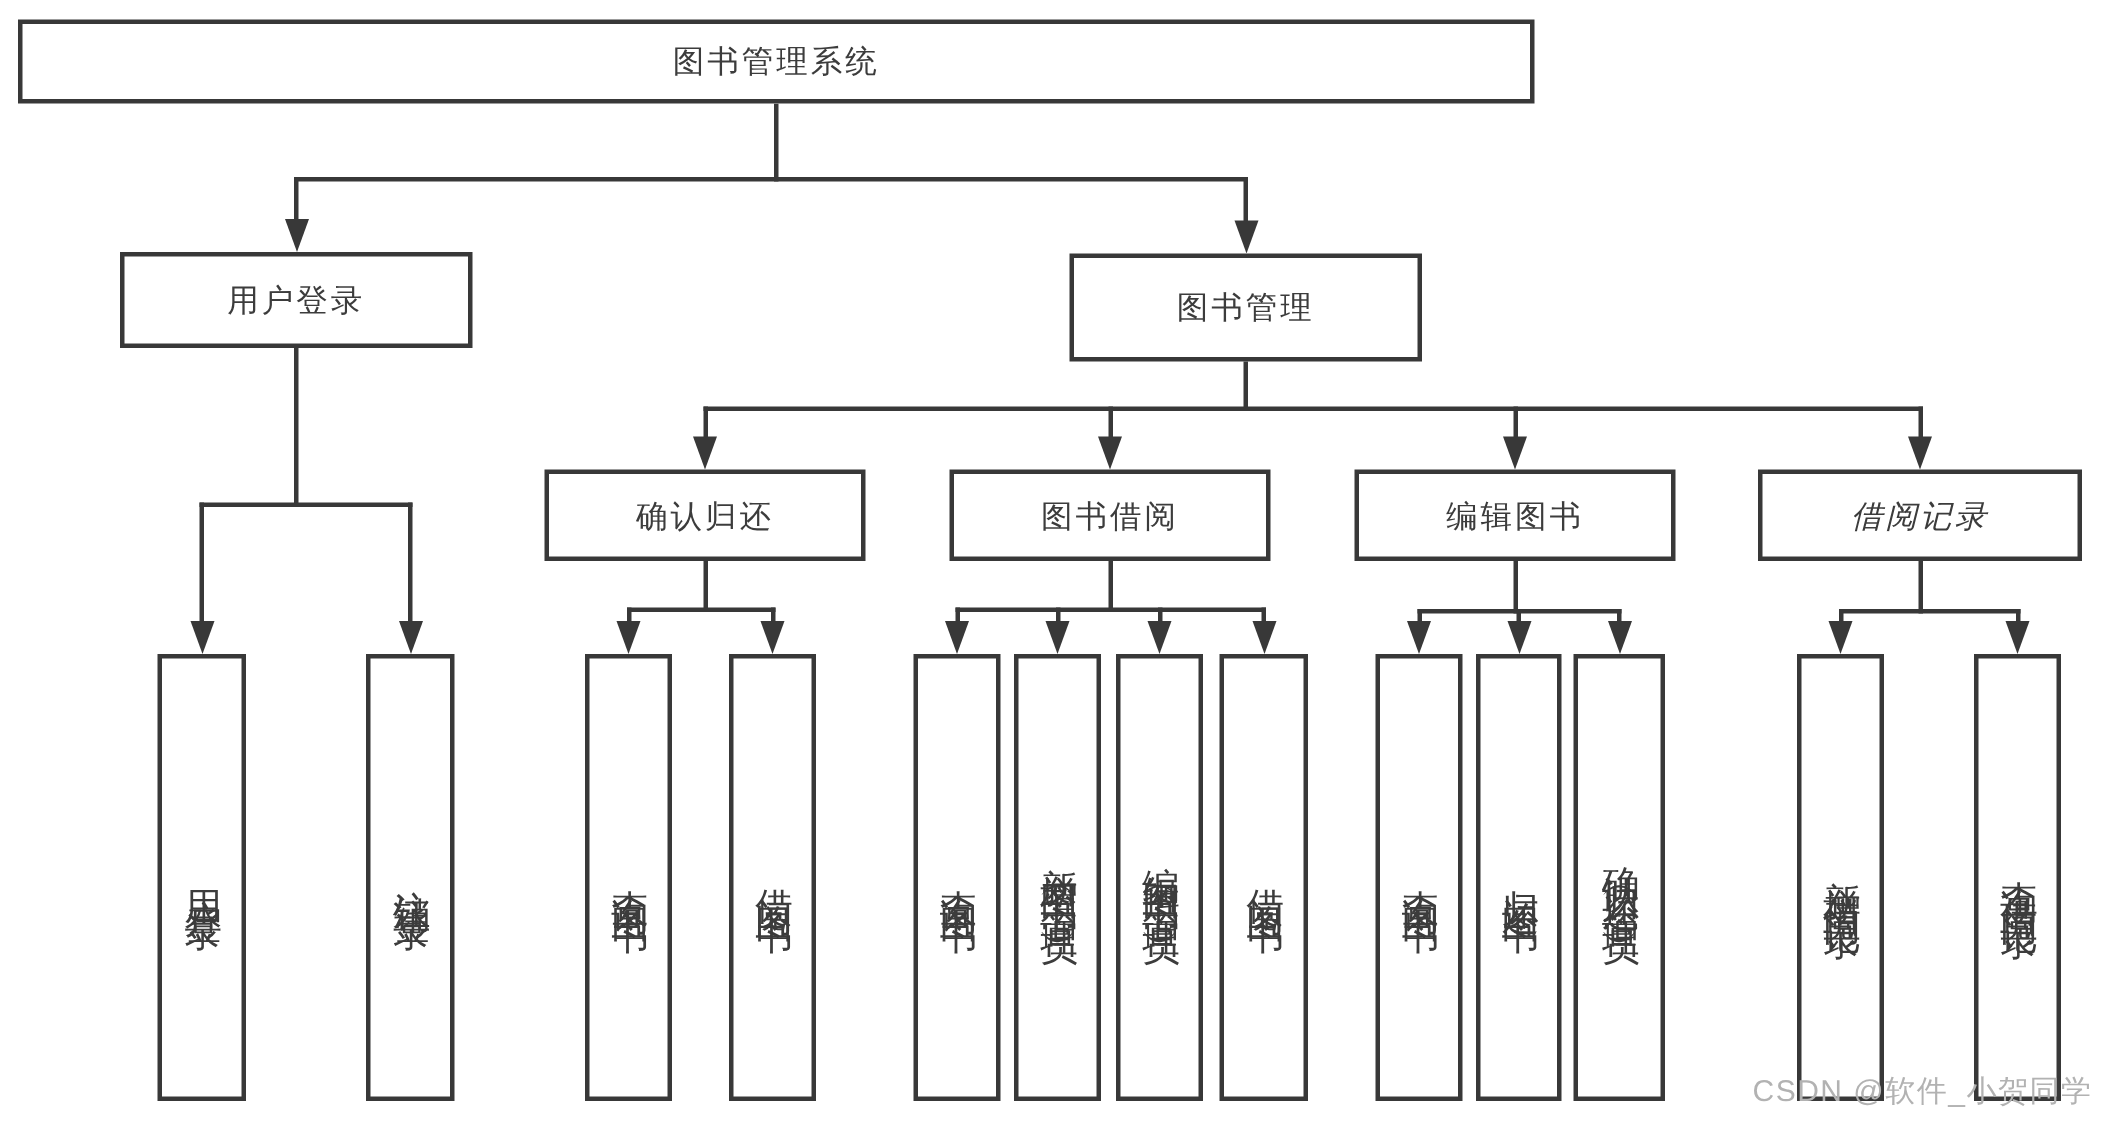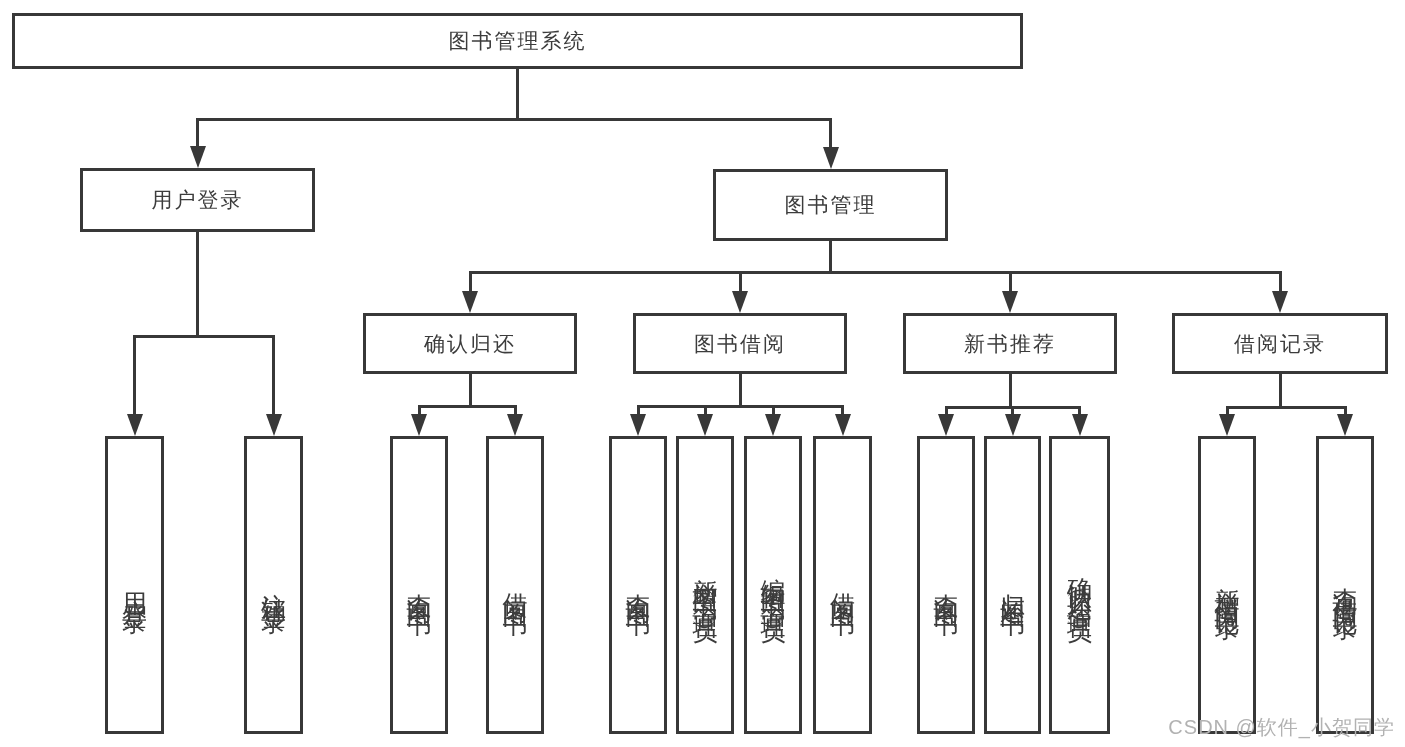--- a/index.html
+++ b/index.html
@@ -73,23 +73,23 @@
     <div class="node h" style="left: 713px; top: 169px; width: 235px; height: 72px;">
       <span class="label">图书管理</span>
     </div>
     <div class="node h" style="left: 363px; top: 313px; width: 214px; height: 61px;">
       <span class="label">确认归还</span>
     </div>
     <div class="node h" style="left: 633px; top: 313px; width: 214px; height: 61px;">
       <span class="label">图书借阅</span>
     </div>
     <div class="node h" style="left: 903px; top: 313px; width: 214px; height: 61px;">
-      <span class="label">新书推荐</span>
+      <span class="label">编辑图书</span>
     </div>
-    <div class="node h" style="left: 1172px; top: 313px; width: 216px; height: 61px;">
+    <div class="node h" style="left: 1172px; top: 313px; width: 216px; height: 61px; font-style: italic;">
       <span class="label">借阅记录</span>
     </div>
     <div class="node v" style="left: 105px; top: 436px; width: 59px; height: 298px;">
       <span class="label">用户登录</span>
     </div>
     <div class="node v" style="left: 244px; top: 436px; width: 59px; height: 298px;">
       <span class="label">注销登录</span>
     </div>
     <div class="node v" style="left: 390px; top: 436px; width: 58px; height: 298px;">
       <span class="label">查询图书</span>

